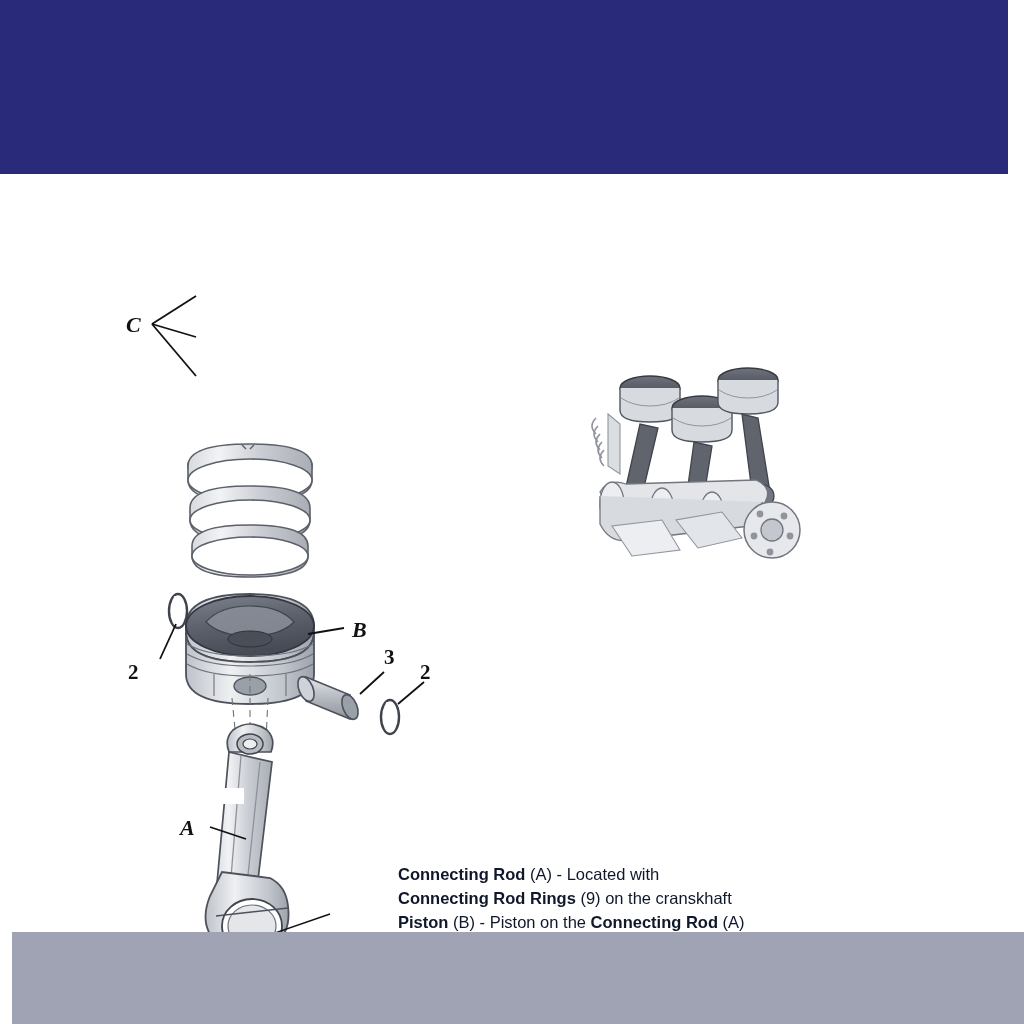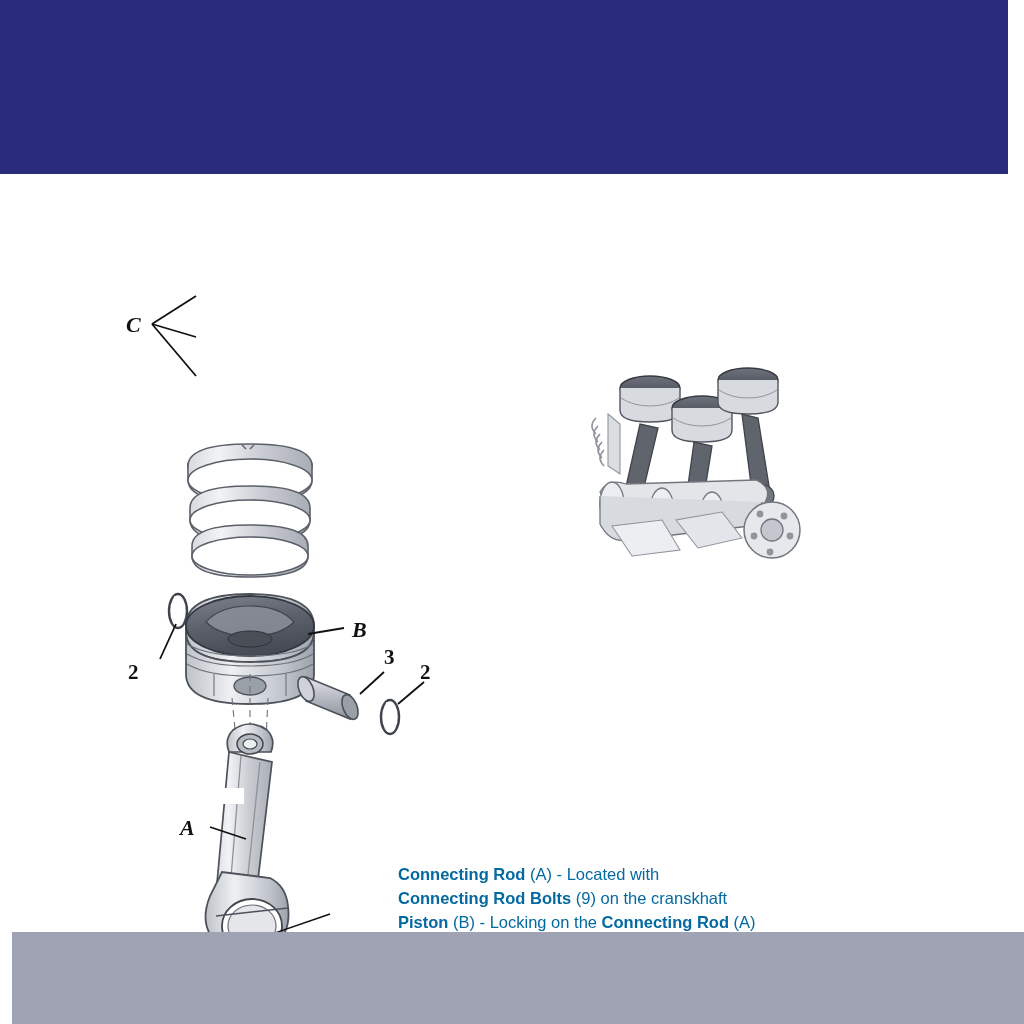--- a/index.html
+++ b/index.html
@@ -55,21 +55,21 @@
     left: 0;
     top: 0;
   }
   .caption {
     position: absolute;
     left: 398px;
     top: 688px;
     width: 470px;
     font-size: 16.5px;
     line-height: 24px;
-    color: #0369a1;
+    color: #0f172a;
     font-family: "Liberation Sans", sans-serif;
   }
   .caption b { font-weight: bold; }
   .callout {
     font-family: "Liberation Serif", serif;
     font-style: italic;
     font-weight: bold;
     font-size: 22px;
     fill: #111111;
   }
@@ -272,21 +272,21 @@
         </g>
         <path d="M608 240 L620 250 L620 300 L608 292 Z" fill="#dadde1" stroke="#8d929a" stroke-width="1.1"></path>
 
         <path d="M612 352 l20 30 l48 -6 l-18 -30 z" fill="#eceef1" stroke="#8d929a" stroke-width="1.1"></path>
         <path d="M676 346 l22 28 l44 -10 l-20 -26 z" fill="#e2e5e9" stroke="#8d929a" stroke-width="1.1"></path>
       </g>
     </svg>
 
     <div class="caption">
         <div><b>Connecting Rod</b><span> (A) - Located with</span></div>
-        <div><b>Connecting Rod Bolts</b><span> (9) on the cranskhaft</span></div>
-        <div><b>Piston</b><span> (B) - Locking on the </span><b>Connecting Rod</b><span> (A)</span></div>
+        <div><b>Connecting Rod Rings</b><span> (9) on the cranskhaft</span></div>
+        <div><b>Piston</b><span> (B) - Piston on the </span><b>Connecting Rod</b><span> (A)</span></div>
         <div><span>with </span><b>Piston Pin</b><span> (3) and fitted with </span><b>Locking Rings</b><span> (2)</span></div>
         <div><b>Piston Rings</b><span> (C) - Located on the </span><b>Piston</b><span> (B)</span></div>
       </div>
   </div>
 
   <div class="footer-band" style="background: rgb(160, 163, 180);"></div>
 </div>
 
 </body></html>

